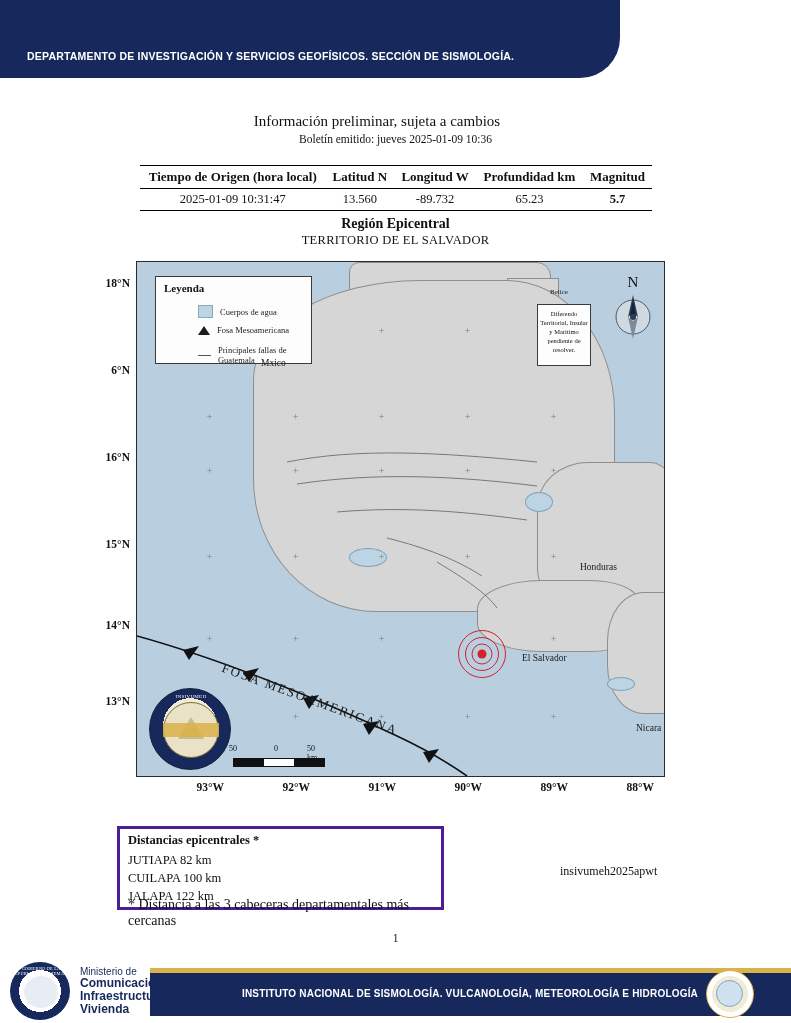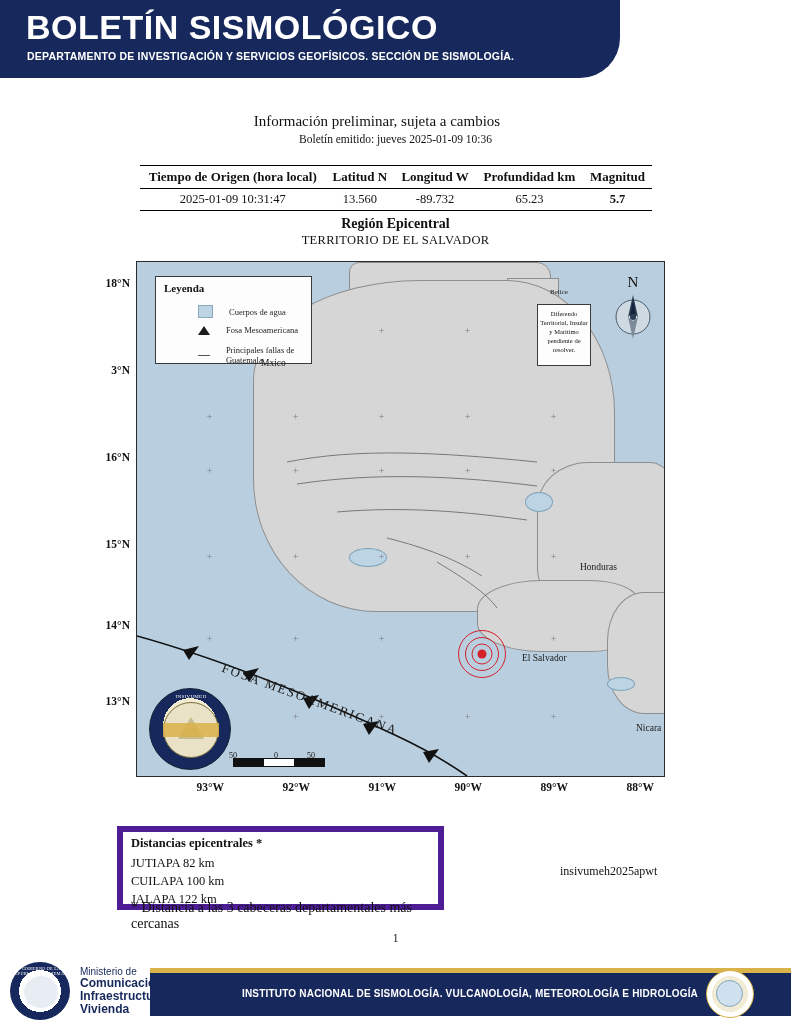--- a/index.html
+++ b/index.html
@@ -230,21 +230,21 @@
     left: 8px; top: 5px;
     font-weight: bold;
     font-size: 11px;
     font-family: "Liberation Serif", serif;
   }
   .legend-row {
     position: absolute;
     left: 10px;
     display: flex;
     align-items: center;
-    gap: 16px;
+    gap: 7px;
     font-size: 8.5px;
     color: #1c1c1c;
     padding-left: 32px;
   }
   .lg-water {
     width: 13px; height: 11px;
     background: #bcd4e4;
     border: 0.6px solid #8aa9bd;
     display: inline-block;
   }
@@ -308,21 +308,20 @@
     position: absolute;
     top: 14px; left: 0;
     width: 90px; height: 7px;
     border: 1px solid #111;
     background: linear-gradient(to right, #111 0 33.3%, #fff 33.3% 66.6%, #111 66.6% 100%);
   }
   .scalebar .lbl {
     position: absolute;
     font-size: 8px;
     top: 0;
-    margin-top: 7px;
   }
 
   
   .seal {
     position: absolute;
     left: 12px; top: 426px;
     width: 82px; height: 82px;
     border-radius: 50%;
     background: radial-gradient(circle at 50% 45%, #f4ecd2 0 45%, #16285c 45% 100%);
     border: 1.6px solid #123;
@@ -376,21 +375,21 @@
     font-family: "Liberation Serif", serif;
     text-align: right;
     width: 50px;
   }
 
   
   .dist-box {
     position: absolute;
     left: 117px; top: 826px;
     width: 327px; height: 84px;
-    border: 6px solid #4c1d95;
+    border: 3px solid #4c1d95;
     box-sizing: border-box;
   }
   .dist-title {
     position: absolute;
     left: 8px; top: 4px;
     font-weight: bold;
     font-size: 12.5px;
   }
   .dist-item {
     position: absolute;
@@ -499,21 +498,20 @@
   .faults {
     position: absolute; left:0; top:0; width:527px; height:514px;
     pointer-events: none;
   }
 </style>
 </head>
 <body>
 
 <div class="header">
   <div class="header-bg"></div>
-  <div class="header-title">BOLETÍN SISMOLÓGICO</div>
   <div class="header-sub">DEPARTAMENTO DE INVESTIGACIÓN Y SERVICIOS GEOFÍSICOS. SECCIÓN DE SISMOLOGÍA.</div>
 </div>
 
 <div class="prelim">Información preliminar, sujeta a cambios</div>
 <div class="prelim2">Boletín emitido:  jueves 2025-01-09 10:36</div>
 
 <table class="evtable">
   <thead>
     <tr>
       <th>Tiempo de Origen (hora local)</th>
@@ -533,21 +531,21 @@
     </tr>
   </tbody>
 </table>
 
 <div class="region-title">Región Epicentral</div>
 <div class="region-sub">TERRITORIO DE EL SALVADOR</div>
 
 <div class="map-wrap">
 
   <div class="ylab" style="left:-52px; top:16px;">18°N</div>
-  <div class="ylab" style="left:-52px; top:103px;">3°N</div>
+  <div class="ylab" style="left:-52px; top:103px;">6°N</div>
   <div class="ylab" style="left:-52px; top:190px;">16°N</div>
   <div class="ylab" style="left:-52px; top:277px;">15°N</div>
   <div class="ylab" style="left:-52px; top:358px;">14°N</div>
   <div class="ylab" style="left:-52px; top:434px;">13°N</div>
 
   <div class="xlab" style="left:38px;">93°W</div>
   <div class="xlab" style="left:124px;">92°W</div>
   <div class="xlab" style="left:210px;">91°W</div>
   <div class="xlab" style="left:296px;">90°W</div>
   <div class="xlab" style="left:382px;">89°W</div>

